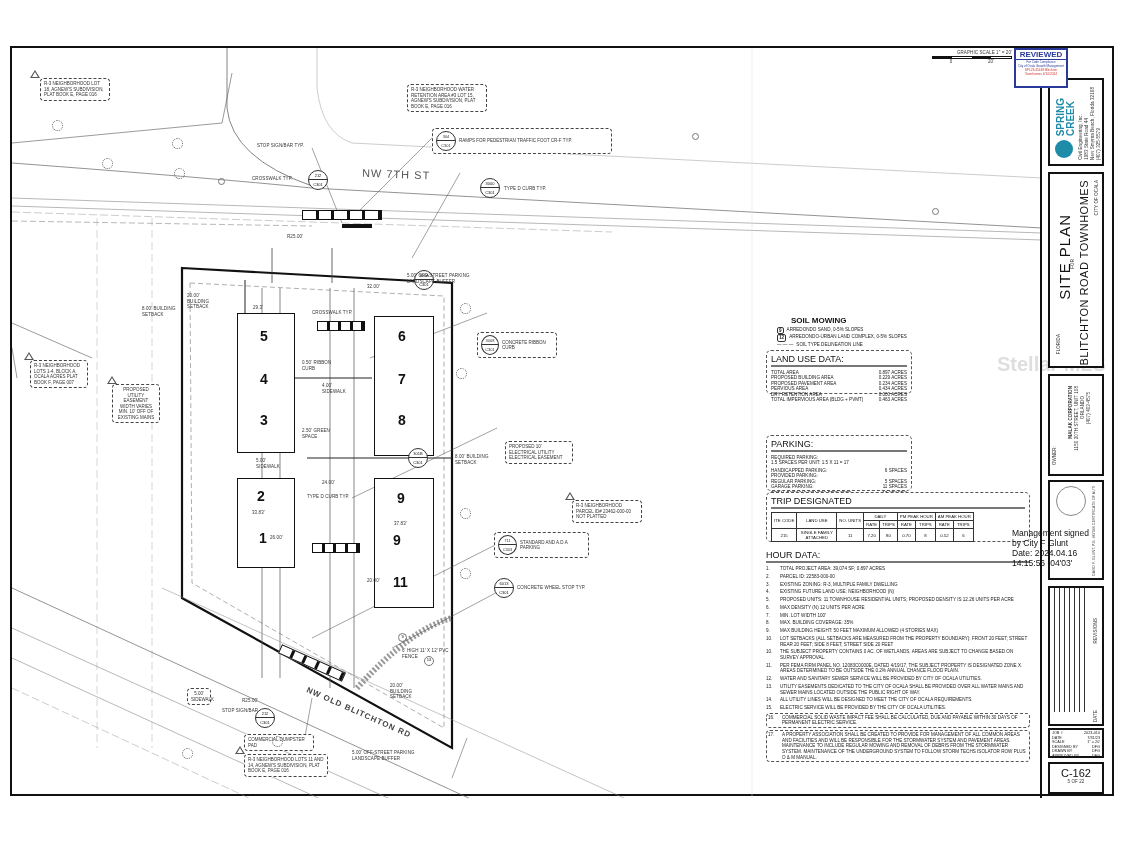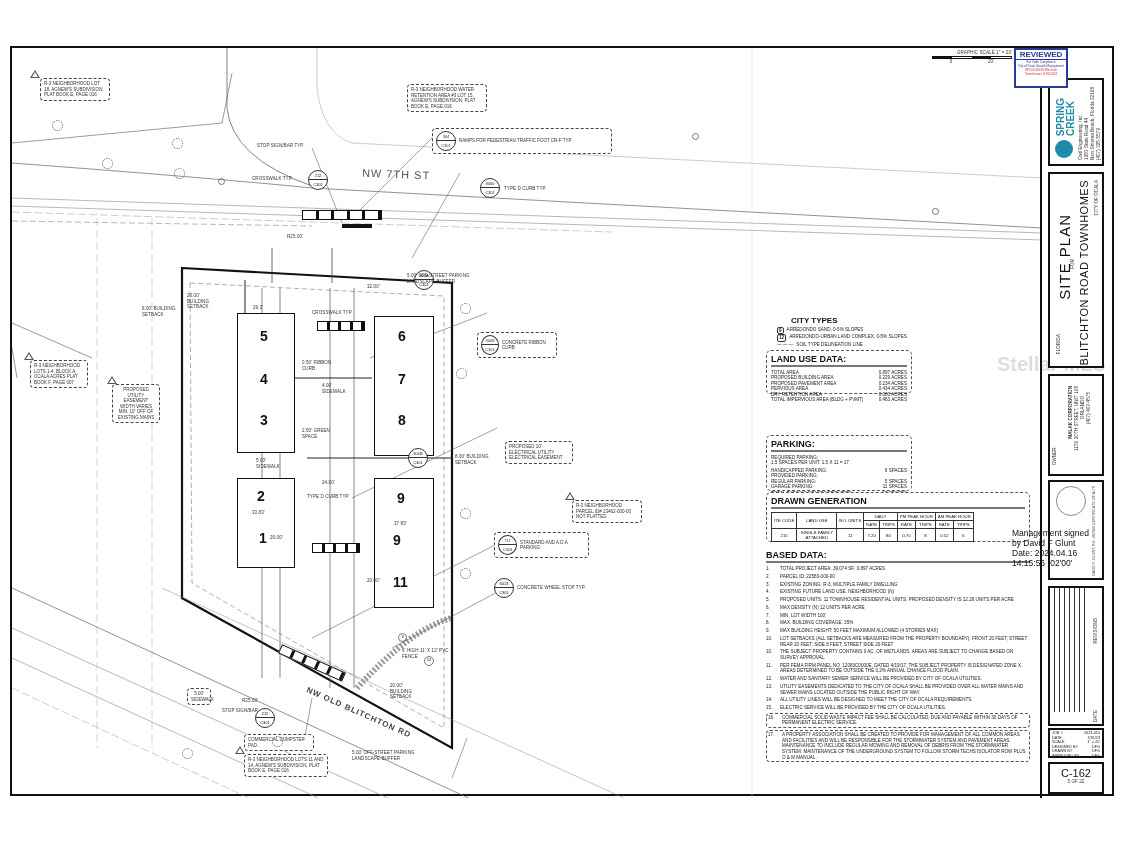--- a/index.html
+++ b/index.html
@@ -11,21 +11,21 @@
   .note-box { position: absolute; border: 1px dashed #444; border-radius: 4px; padding: 2px 3px; font-size: 4.5px; line-height: 5.5px; text-transform: uppercase; color: #333; background: #fff; }
   .tri { position: absolute; width: 0; height: 0; border-left: 5px solid transparent; border-right: 5px solid transparent; border-bottom: 8px solid #555; }
   .tri::after { content: ""; position: absolute; left: -3px; top: 2px; border-left: 3px solid transparent; border-right: 3px solid transparent; border-bottom: 5px solid #fff; }
   .callout { position: absolute; width: 20px; height: 20px; border: 1px solid #333; border-radius: 50%; font-size: 4px; text-align: center; line-height: 9px; background: #fff; }
   .callout .top { border-bottom: 1px solid #333; height: 9px; }
   .bldg { position: absolute; border: 1.5px solid #111; background: #fff; }
   .unit-num { position: absolute; font-size: 14px; font-weight: bold; color: #111; }
   .crosswalk { position: absolute; height: 10px; display: flex; border: 1px solid #111; background: #fff; }
   .crosswalk span { flex: 1; border-right: 3px solid #111; }
   .panel { position: absolute; border: 1px dashed #555; border-radius: 5px; padding: 3px 4px; background: #fff; }
-  .panel-title { font-size: 9px; font-weight: bold; border-bottom: 2px solid #777; padding-bottom: 1px; margin-bottom: 3px; }
+  .panel-title { font-size: 9px; font-weight: normal; border-bottom: 2px solid #777; padding-bottom: 1px; margin-bottom: 3px; }
   .row { display: flex; justify-content: space-between; font-size: 4.6px; line-height: 5.4px; text-transform: uppercase; color: #222; }
   .trip-table { border-collapse: collapse; font-size: 4.3px; text-transform: uppercase; }
   .trip-table td, .trip-table th { border: 0.8px solid #333; padding: 1px 2px; text-align: center; font-weight: normal; }
   .site-item { display: flex; font-size: 4.6px; line-height: 5.6px; text-transform: uppercase; color: #222; margin-bottom: 2.2px; }
   .site-item .n { width: 14px; flex: none; }
   .vert { position: absolute; writing-mode: vertical-rl; transform: rotate(180deg); white-space: nowrap; }
   .tb-box { position: absolute; border: 2px solid #111; background: #fff; }
   .tree { position: absolute; width: 11px; height: 11px; border: 1px dotted #666; border-radius: 50%; }
   .mh { position: absolute; width: 7px; height: 7px; border: 1px solid #777; border-radius: 50%; font-size: 4px; text-align: center; line-height: 6px; color: #555; }
   svg { position: absolute; left: 0; top: 0; }
@@ -234,21 +234,21 @@
   <div class="tree" style="left:444px;top:320px;"></div>
   <div class="tree" style="left:448px;top:460px;"></div>
   <div class="tree" style="left:448px;top:520px;"></div>
   <div class="tree" style="left:260px;top:738px;margin-top:-50px;"></div>
   <div class="tree" style="left:170px;top:700px;"></div>
   <div class="mh" style="left:206px;top:130px;"></div>
   <div class="mh" style="left:680px;top:85px;"></div>
   <div class="mh" style="left:920px;top:160px;"></div>
 
   <div class="abs" style="left:765px;top:268px;width:150px;">
-    <div style="font-size:8px;font-weight:bold;margin-left:14px;">CITY TYPES</div>
+    <div style="font-size:8px;font-weight:bold;margin-left:14px;">SOIL MOWING</div>
     <div class="row" style="justify-content:flex-start;gap:3px;margin-top:2px;">
       <span style="border:1px solid #333;border-radius:2px;padding:0 1px;font-weight:bold;">9</span>
       <span>ARREDONDO SAND, 0-5% SLOPES</span>
     </div>
     <div class="row" style="justify-content:flex-start;gap:3px;">
       <span style="border:1px solid #333;border-radius:2px;padding:0 1px;font-weight:bold;">12</span>
       <span>ARREDONDO-URBAN LAND COMPLEX, 0-5% SLOPES</span>
     </div>
     <div class="row" style="justify-content:flex-start;gap:3px;">
       <span>— — —</span>
@@ -308,21 +308,21 @@
         <span>GARAGE PARKING:</span>
         <span><span>11</span> <span>SPACES</span></span>
       </div>
     <div class="row" style="margin-top:2px;">
         <span>TOTAL PARKING SPACES PROVIDED</span>
         <span><span>17</span> <span>SPACES</span></span>
       </div>
   </div>
 
   <div class="panel" style="left:754px;top:444px;width:264px;height:50px;">
-    <div class="panel-title">DRAWN GENERATION</div>
+    <div class="panel-title">TRIP DESIGNATED</div>
     <table class="trip-table">
       <tbody>
           <tr>
         <th rowspan="2">ITE CODE</th>
         <th rowspan="2" style="width:40px;">LAND USE</th>
         <th rowspan="2">NO. UNITS</th>
         <th colspan="2">DAILY</th>
         <th colspan="2">PM PEAK HOUR</th>
         <th colspan="2">AM PEAK HOUR</th>
       </tr>
@@ -343,21 +343,21 @@
         <td>0.70</td>
             <td>8</td>
         <td>0.52</td>
             <td>6</td>
       </tr>
     </tbody>
       </table>
   </div>
 
   <div class="abs" style="left:754px;top:502px;width:264px;">
-    <div class="panel-title">BASED DATA:</div>
+    <div class="panel-title">HOUR DATA:</div>
     <div class="site-item">
         <span class="n">1.</span>
         <span>TOTAL PROJECT AREA:   39,074 SF; 0.897 ACRES</span>
       </div>
     <div class="site-item">
         <span class="n">2.</span>
         <span>PARCEL ID:            22583-000-00</span>
       </div>
     <div class="site-item">
         <span class="n">3.</span>
@@ -470,23 +470,23 @@
     <div class="vert tiny" style="left:30px;top:20px;">ORLANDO</div>
     <div class="vert tiny" style="left:36px;top:16px;">(407) 403-4575</div>
   </div>
 
   <div class="tb-box" style="left:1036px;top:432px;width:56px;height:100px;">
     <div class="abs" style="left:6px;top:4px;width:30px;height:30px;border:1px solid #888;border-radius:50%;"></div>
     <div class="vert tiny" style="left:42px;top:4px;font-size:3.5px;height:90px;overflow:hidden;">DAVID F. GLUNT, P.E. #67166 CERTIFICATE OF AUTHORIZATION NO. 33515</div>
   </div>
   <div class="abs" style="left:1000px;top:480px;font-size:8.5px;line-height:10px;color:#111;">
     <div>Management signed</div>
-    <div>by David F Glunt</div>
+    <div>by City F Glunt</div>
     <div>Date: 2024.04.16</div>
-    <div>14:15:56 -02'00'</div>
+    <div>14:15:56 -04'03'</div>
   </div>
 
   <div class="tb-box" style="left:1036px;top:538px;width:56px;height:140px;">
     <div class="abs" style="left:0;top:0;right:14px;bottom:12px;background:repeating-linear-gradient(90deg,#fff 0 4px,#333 4px 5px);"></div>
     <div class="vert tiny" style="right:4px;bottom:2px;">DATE</div>
     <div class="vert tiny" style="right:4px;top:30px;">REVISIONS</div>
   </div>
 
   <div class="abs" style="left:1020px;top:676px;width:72px;">
   </div>

